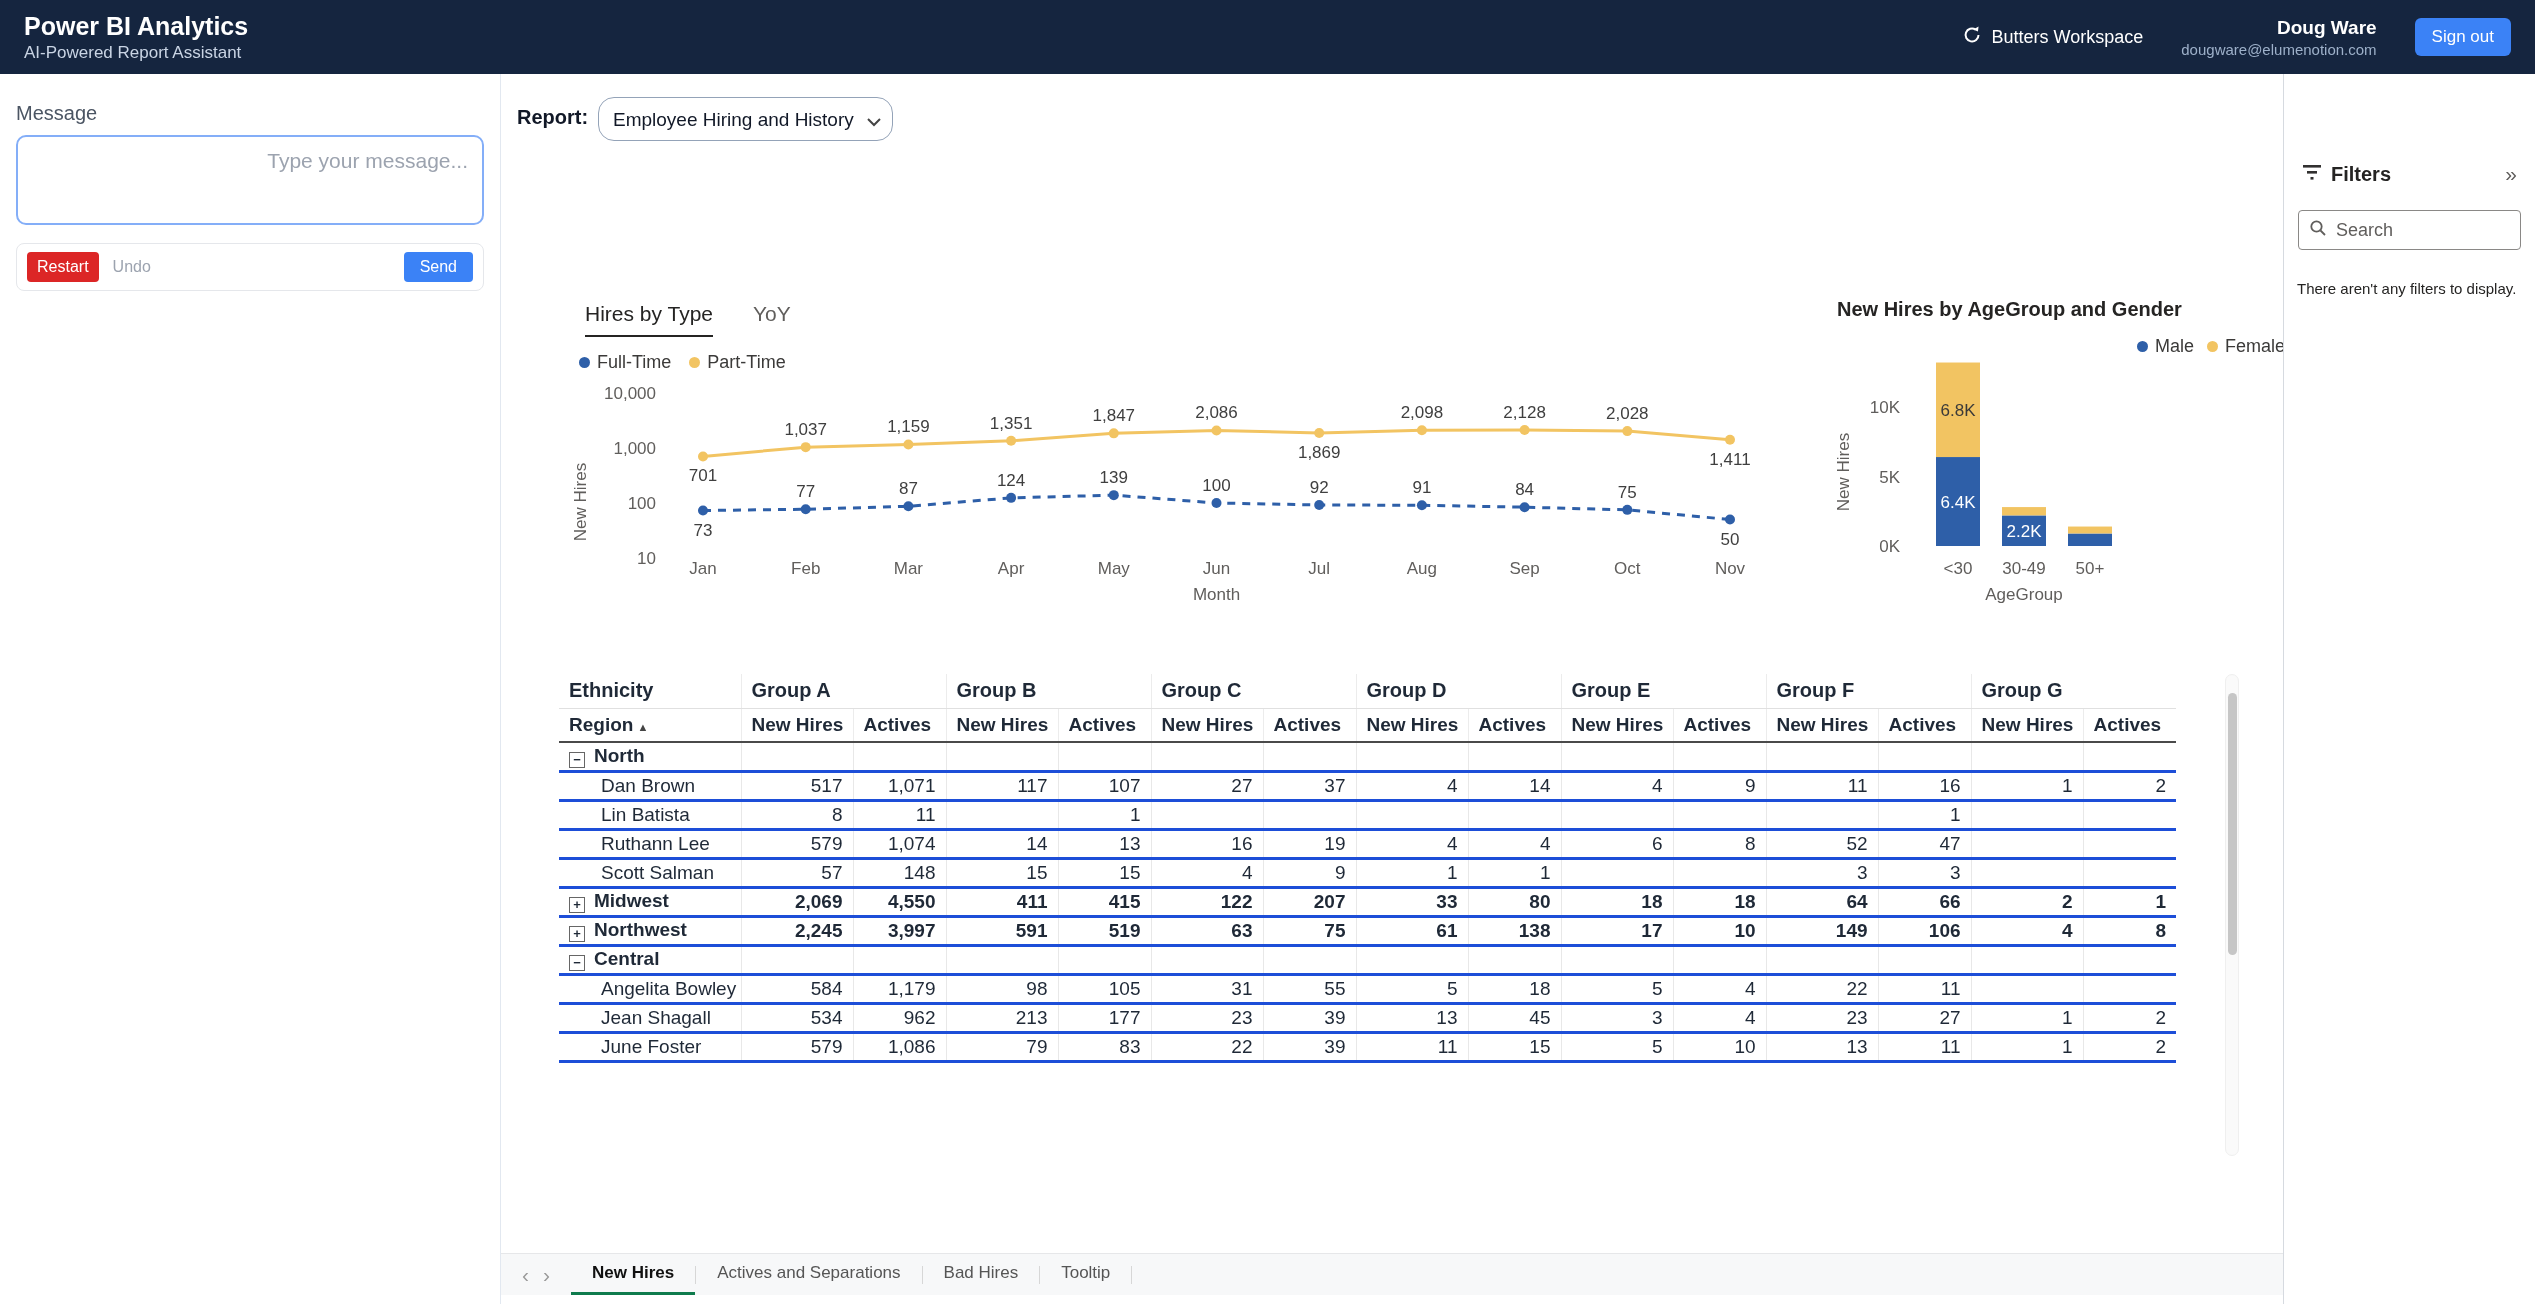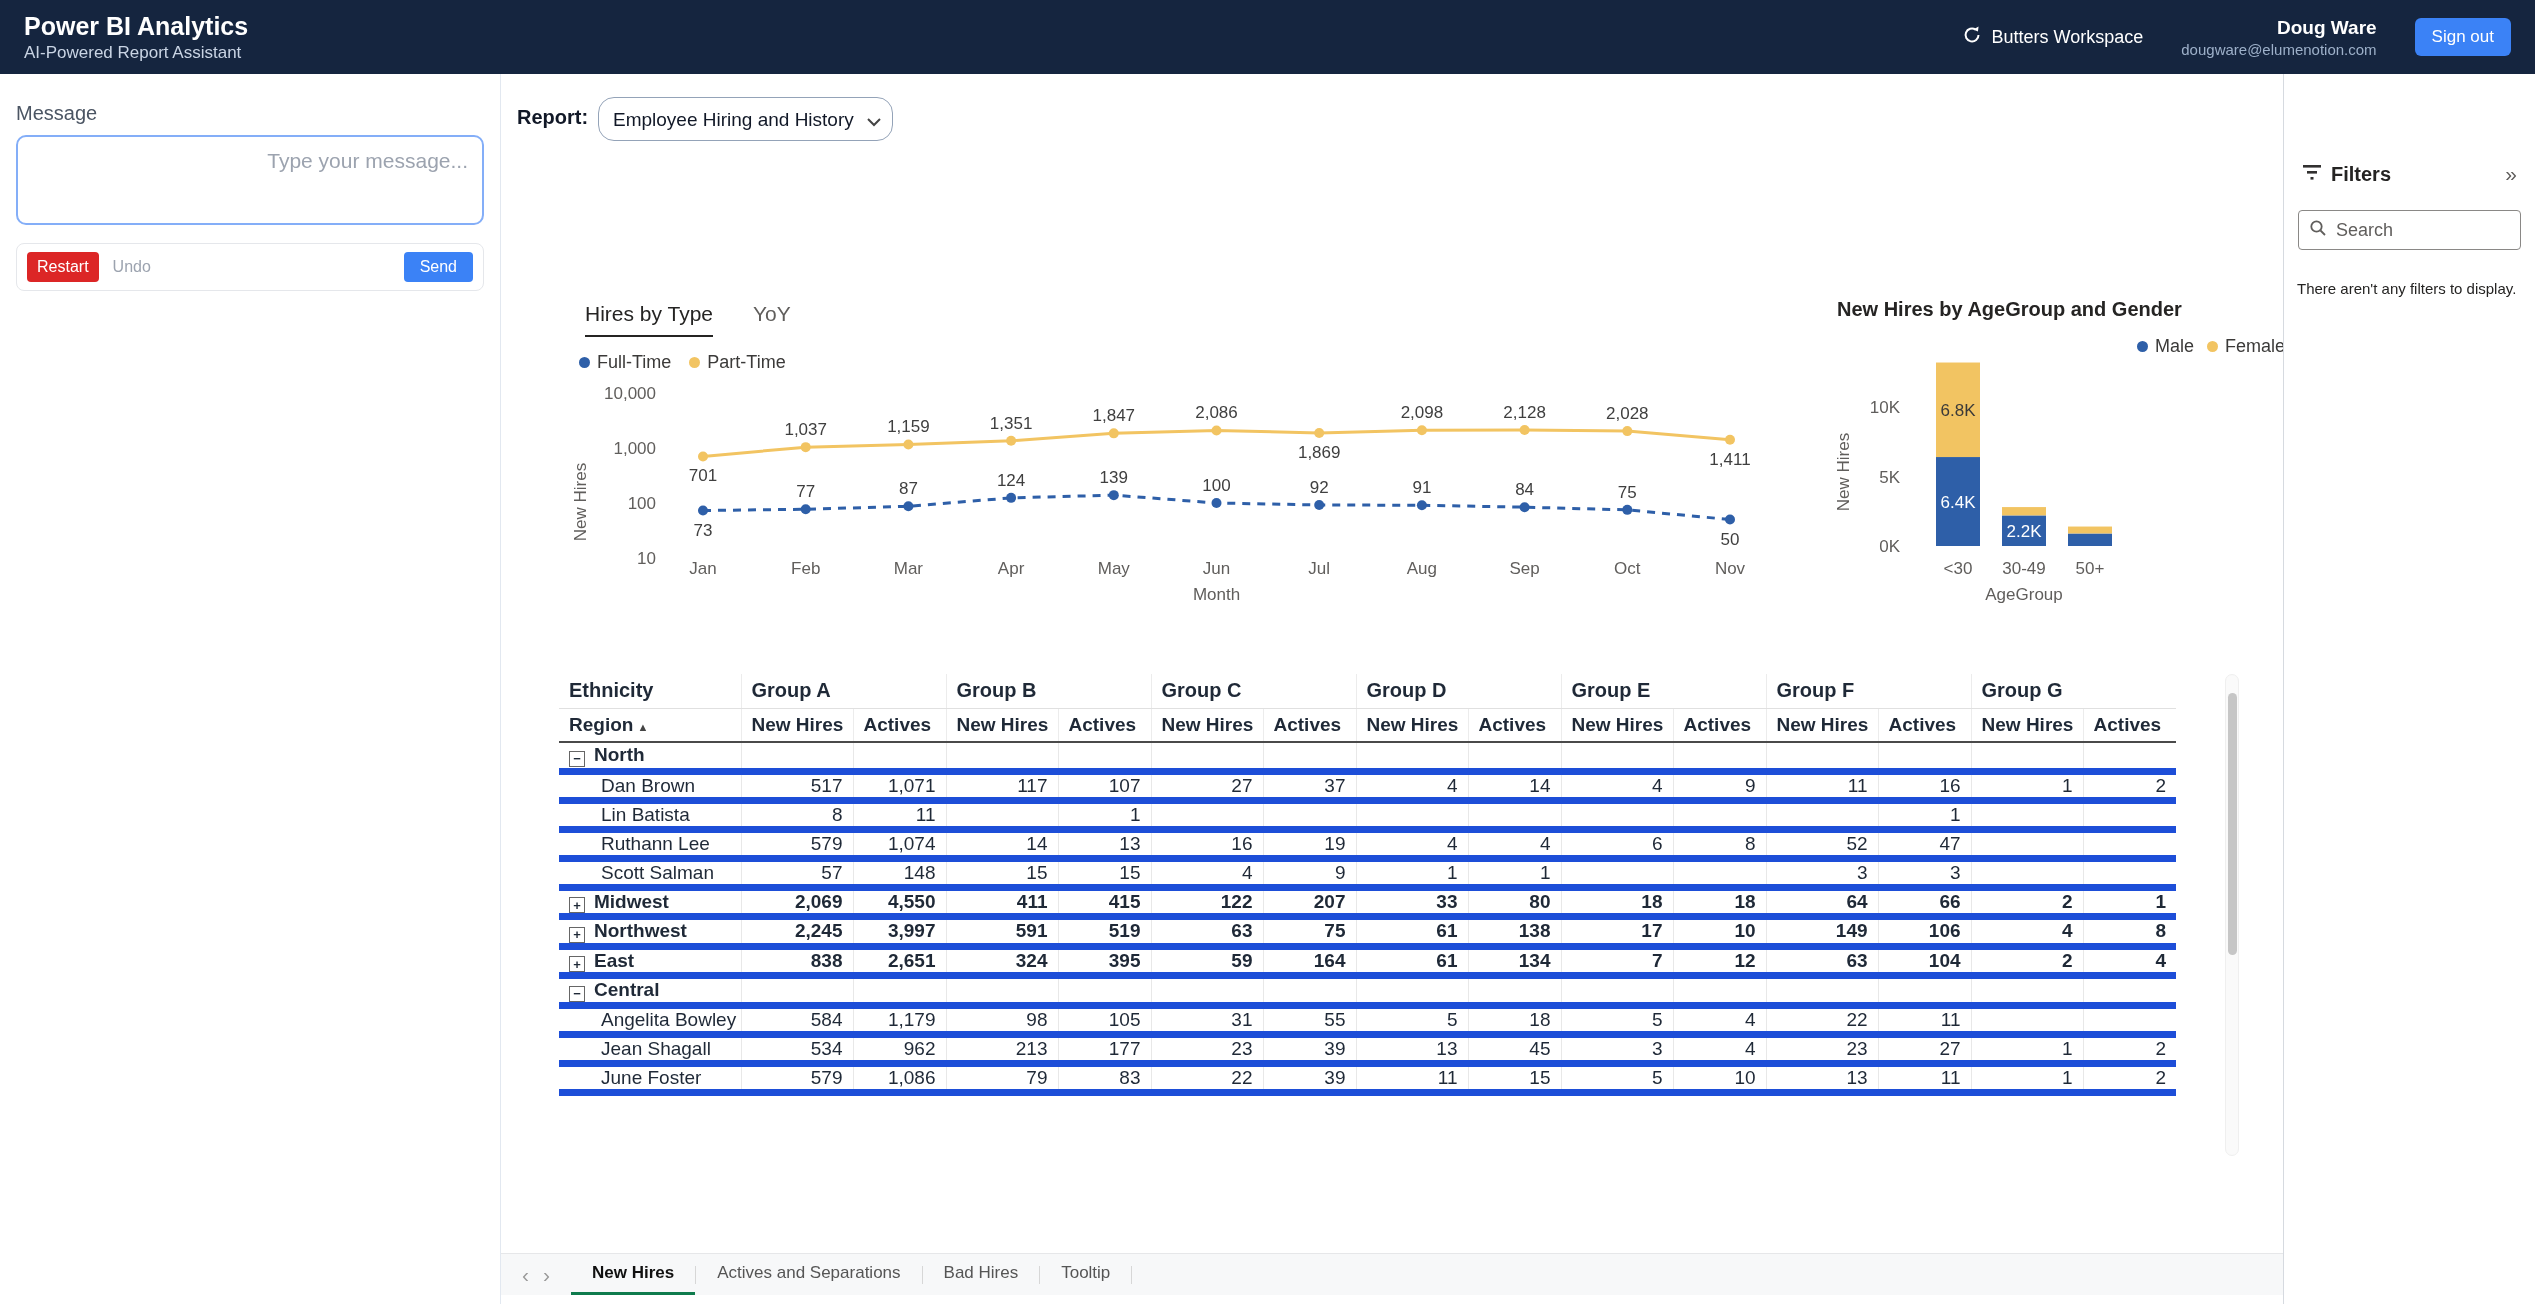--- a/index.html
+++ b/index.html
@@ -71,21 +71,21 @@
   .matrix { position:absolute; left:58px; top:600px; width:1664px; height:482px;
     overflow:hidden; color:#1F2937; }
   .matrix table { border-collapse:collapse; table-layout:fixed; width:1617px; }
   .matrix th, .matrix td { padding:0 10px; white-space:nowrap; overflow:hidden; }
   .matrix thead tr.h1 th { height:34px; font-size:20px; font-weight:700; text-align:left;
     border-bottom:1px solid #E0E0E0; border-left:1px solid #ECECEC; }
   .matrix thead tr.h1 th:first-child { border-left:none; }
   .matrix thead tr.h2 th { height:34px; font-size:19px; font-weight:700; text-align:left;
     border-bottom:2px solid #4A4A4A; border-left:1px solid #ECECEC; }
   .matrix thead tr.h2 th:first-child { border-left:none; }
-  .matrix tbody tr { border-bottom:7px solid #1d4ed8; }
+  .matrix tbody tr { border-bottom:3px solid #1d4ed8; }
   .matrix tbody td { height:29px; font-size:19px; }
   .matrix td.num { text-align:right; border-left:1px solid #E8E8E8; }
   .matrix tr.group td { font-weight:700; }
   .matrix td.rowlabel.member { padding-left:42px; }
   .expander { display:inline-flex; width:16px; height:16px; border:1px solid #666;
     align-items:center; justify-content:center; font-size:13px; line-height:1;
     margin-right:9px; vertical-align:-2px; cursor:pointer; background:#fff; }
   .sort-arrow { font-size:11px; color:#444; margin-left:4px; }
 
   .vscroll { position:absolute; left:1724px; top:600px; width:14px; height:482px;
@@ -441,37 +441,20 @@
               <td class="num">61</td>
               <td class="num">138</td>
               <td class="num">17</td>
               <td class="num">10</td>
               <td class="num">149</td>
               <td class="num">106</td>
               <td class="num">4</td>
               <td class="num">8</td>
             </tr>
             <tr class="group">
-              <td class="rowlabel group"><span class="expander">+</span>East</td>
-              <td class="num">838</td>
-              <td class="num">2,651</td>
-              <td class="num">324</td>
-              <td class="num">395</td>
-              <td class="num">59</td>
-              <td class="num">164</td>
-              <td class="num">61</td>
-              <td class="num">134</td>
-              <td class="num">7</td>
-              <td class="num">12</td>
-              <td class="num">63</td>
-              <td class="num">104</td>
-              <td class="num">2</td>
-              <td class="num">4</td>
-            </tr>
-            <tr class="group">
               <td class="rowlabel group"><span class="expander">−</span>Central</td>
               <td class="num"></td>
               <td class="num"></td>
               <td class="num"></td>
               <td class="num"></td>
               <td class="num"></td>
               <td class="num"></td>
               <td class="num"></td>
               <td class="num"></td>
               <td class="num"></td>

